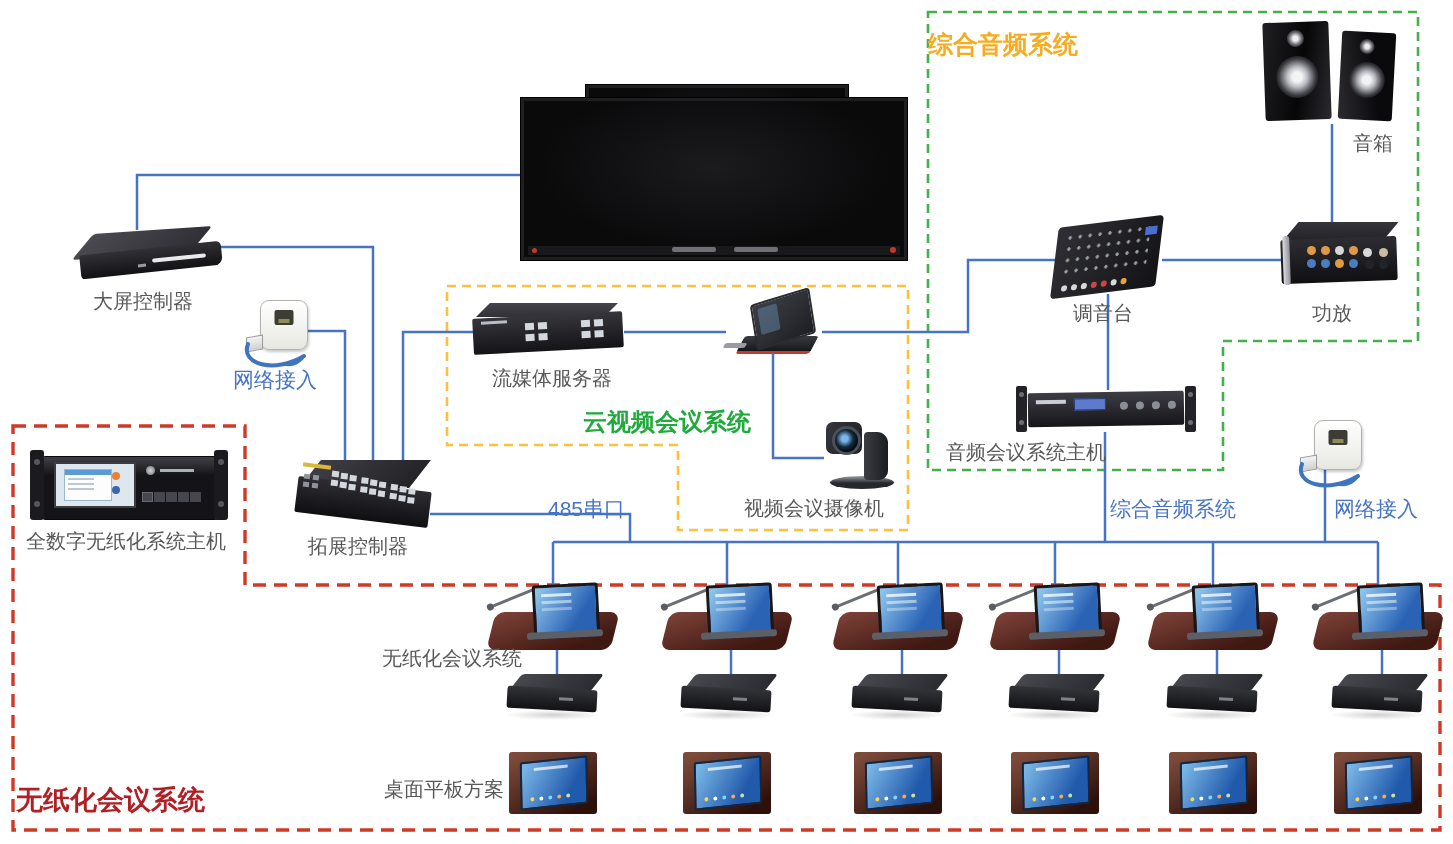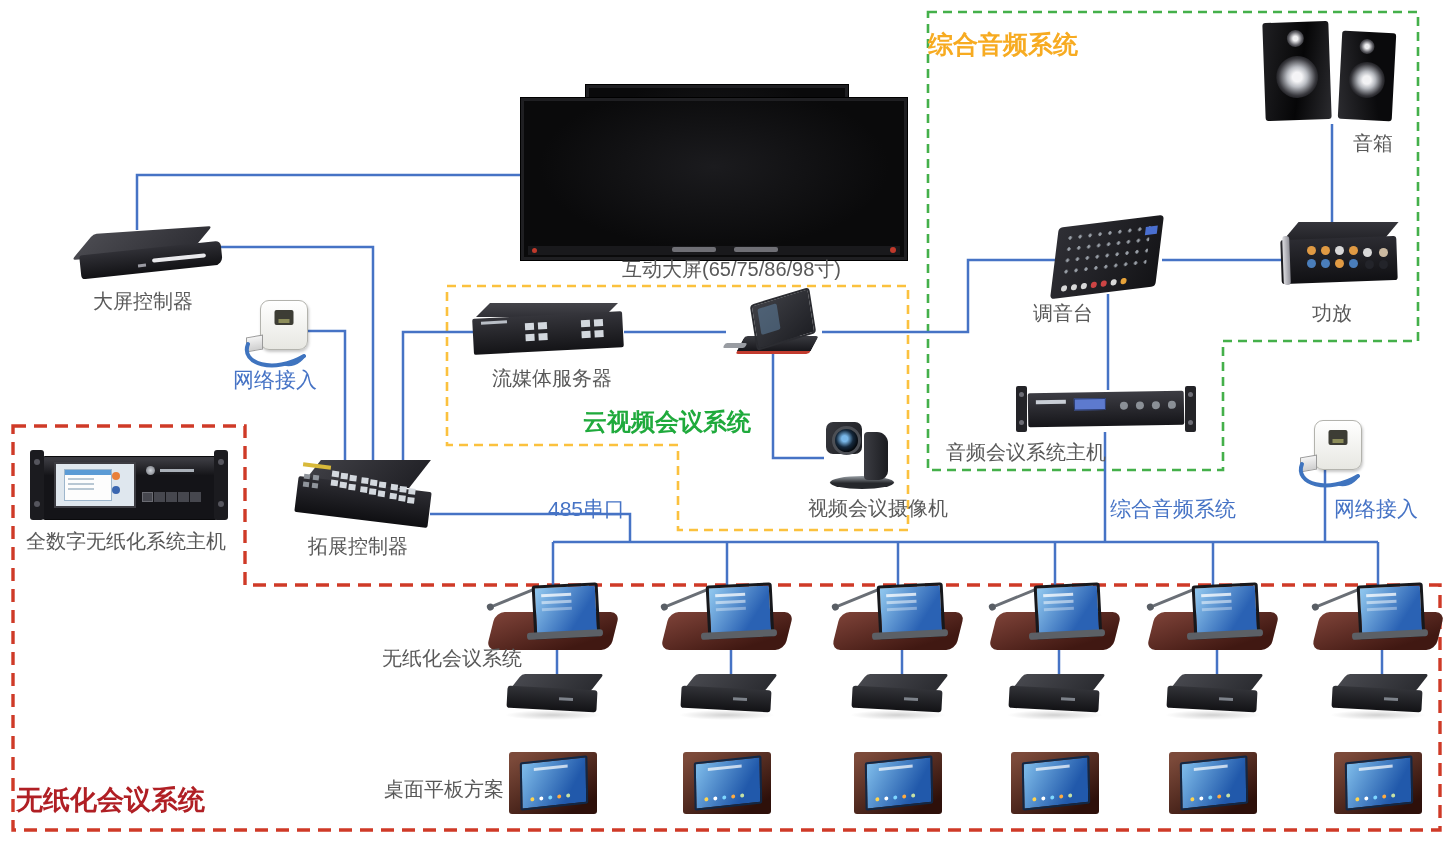--- a/index.html
+++ b/index.html
@@ -385,24 +385,23 @@
       <div class="st-screen"></div>
     </div>
   </div>
 
   <div class="sec-title t-audio" style="left:928px;top:28px">综合音频系统</div>
   <div class="sec-title t-paperless" style="left:16px;top:782px">无纸化会议系统</div>
   <div class="sec-title t-cloud" style="left:583px;top:406px">云视频会议系统</div>
 
   <div class="lbl" style="left:93px;top:288px">大屏控制器</div>
   <div class="lbl-blue" style="left:233px;top:366px">网络接入</div>
-  <div class="lbl" style="left:622px;top:256px">互动大屏(65/75/86/98寸)</div>
   <div class="lbl" style="left:492px;top:365px">流媒体服务器</div>
-  <div class="lbl" style="left:808px;top:495px">视频会议摄像机</div>
-  <div class="lbl" style="left:1033px;top:300px">调音台</div>
+  <div class="lbl" style="left:744px;top:495px">视频会议摄像机</div>
+  <div class="lbl" style="left:1073px;top:300px">调音台</div>
   <div class="lbl" style="left:1312px;top:300px">功放</div>
   <div class="lbl" style="left:1353px;top:130px">音箱</div>
   <div class="lbl" style="left:946px;top:439px">音频会议系统主机</div>
   <div class="lbl" style="left:26px;top:528px">全数字无纸化系统主机</div>
   <div class="lbl" style="left:308px;top:533px">拓展控制器</div>
   <div class="lbl-blue" style="left:548px;top:495px">485串口</div>
   <div class="lbl-blue" style="left:1110px;top:495px">综合音频系统</div>
   <div class="lbl-blue" style="left:1334px;top:495px">网络接入</div>
   <div class="lbl" style="left:382px;top:645px">无纸化会议系统</div>
   <div class="lbl" style="left:384px;top:776px">桌面平板方案</div>

